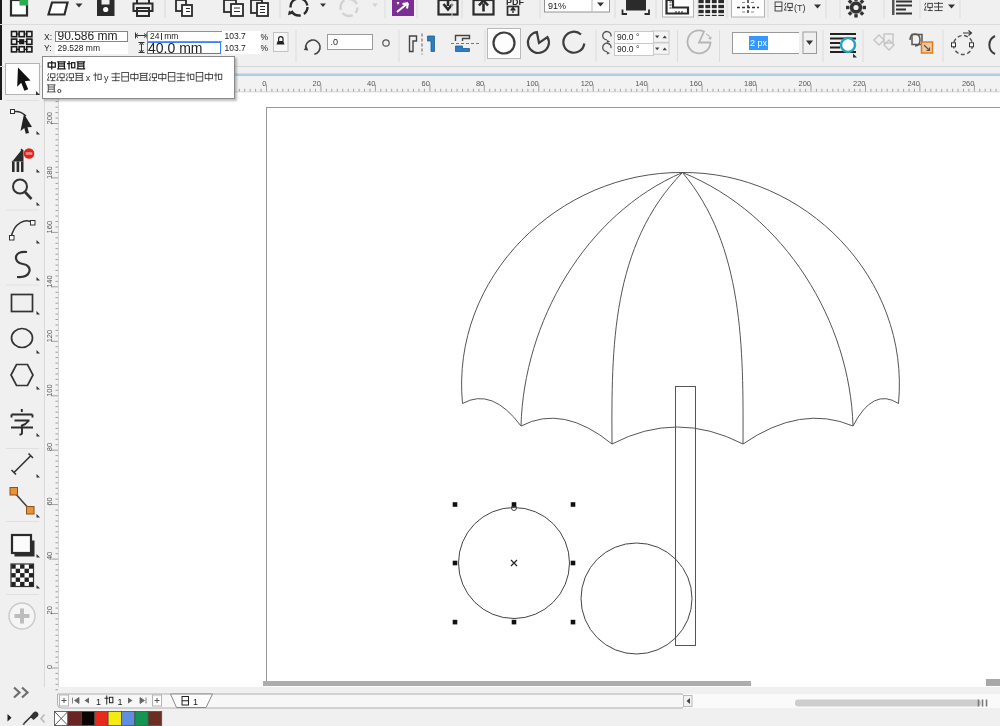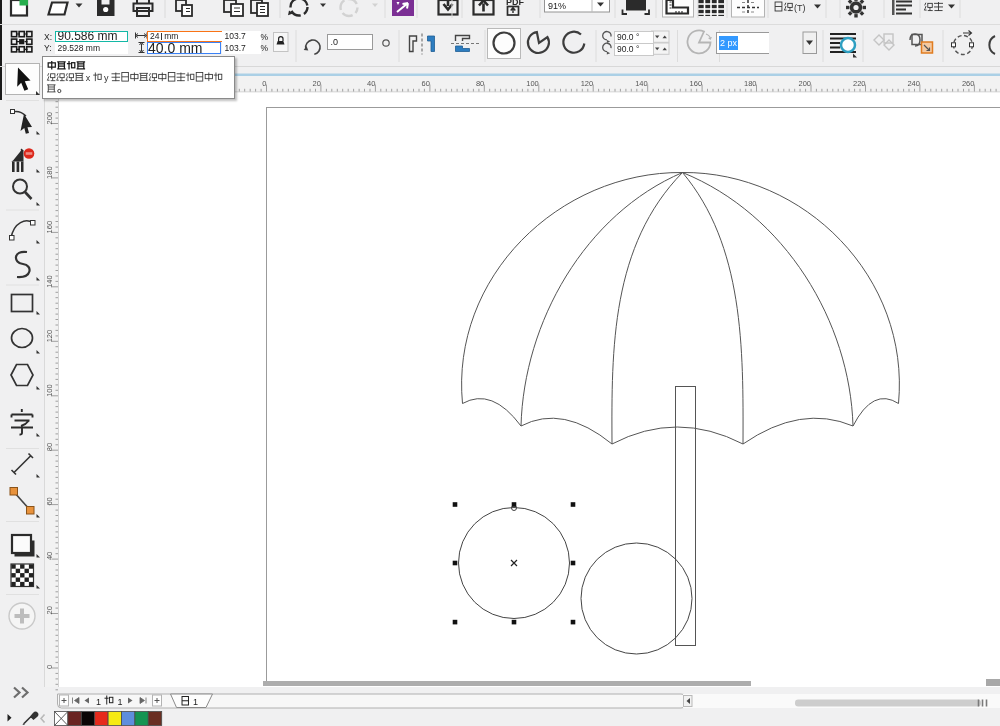--- a/index.html
+++ b/index.html
@@ -589,21 +589,21 @@
     </svg>
     <div class="fld" style="left:54.5px;top:30.5px;width:69px;height:9.5px;border:1px solid #14b8a6;padding-left:2px;font-size:12px;line-height:9.5px;">90.586 mm</div>
     <div class="fld" style="left:54.5px;top:41.5px;width:69px;height:10px;border:1px solid #ffffff;padding-left:2px;font-size:8.5px;line-height:10px;">29.528 mm</div>
     <div class="fld" style="left:147px;top:30.5px;width:72px;height:9.5px;border:1px solid #f97316;padding-left:2px;font-size:8.5px;line-height:9.5px;">24&nbsp; mm<span style="position:absolute;left:12.5px;top:1px;width:1px;height:7.5px;background:#333;"></span></div>
     <div class="fld" style="left:147px;top:41.5px;width:72px;height:10px;border:1px solid #3b82f6;padding-left:0;font-size:14px;line-height:10px;">40.0 mm</div>
     <div class="fld" style="left:221.5px;top:30.5px;width:35px;height:9.5px;border:1px solid #ffffff;padding-left:2px;font-size:8.5px;line-height:9.5px;">103.7</div>
     <div class="fld" style="left:221.5px;top:41.5px;width:35px;height:10px;border:1px solid #ffffff;padding-left:2px;font-size:8.5px;line-height:10px;">103.7</div>
     <div class="fld" style="left:614px;top:31px;width:36px;height:11px;border:1px solid #c9c9c9;padding-left:2px;font-size:8.5px;line-height:11px;">90.0 °</div>
     <div class="fld" style="left:614px;top:43px;width:36px;height:11px;border:1px solid #c9c9c9;padding-left:2px;font-size:8.5px;line-height:11px;">90.0 °</div>
     <div class="fld" style="left:326.5px;top:33.5px;width:41px;height:14px;border:1px solid #9a9a9a;padding-left:3px;font-size:9px;line-height:14px;">.0</div>
-    <div class="fld" style="left:716px;top:32px;width:50px;height:20px;border:1px solid #9a9a9a;border-right:none;font-size:9px;line-height:20px;padding-left:2px;"><span style="background:#3399ff;color:#fff;padding:2px 1px;">2 px</span></div>
+    <div class="fld" style="left:732px;top:32px;width:50px;height:20px;border:1px solid #9a9a9a;border-right:none;font-size:9px;line-height:20px;padding-left:16px;"><span style="background:#3399ff;color:#fff;padding:2px 1px;">2 px</span></div>
     <div class="abs" style="left:44px;top:31.5px;font-size:8.5px;color:#222;">X:</div>
     <div class="abs" style="left:44px;top:43px;font-size:8.5px;color:#222;">Y:</div>
     <div class="abs" style="left:260.5px;top:31.5px;font-size:8.5px;color:#222;">%</div>
     <div class="abs" style="left:260.5px;top:43px;font-size:8.5px;color:#222;">%</div>
   </div>
 
 <div id="bottom">
     <svg class="abs" style="left:0;top:0;" width="1000" height="726" viewBox="0 0 1000 726">
       <path d="M57.5,694 H681 a4,4 0 0 1 0,14 H61.5 a4,4 0 0 1 -4,-4 Z" fill="#f7f7f7" stroke="#b0b0b0" stroke-width="1"></path>
       <rect x="59.5" y="695" width="9" height="11" fill="#fdfdfd" stroke="#b3b3b3"></rect>

